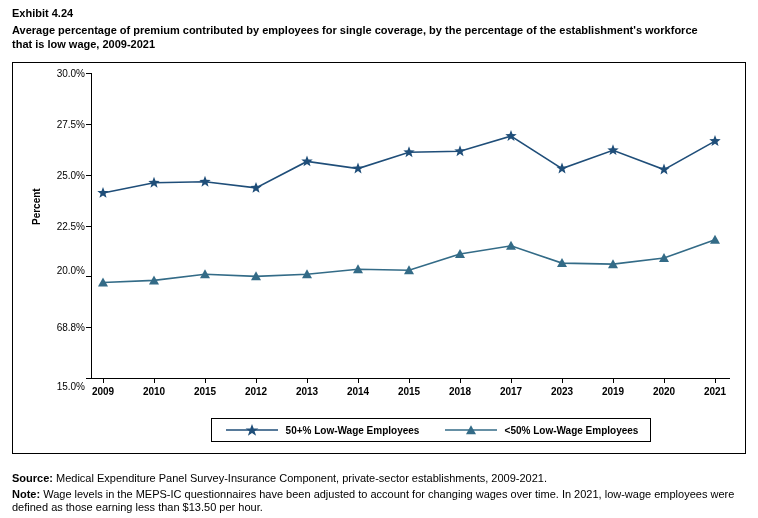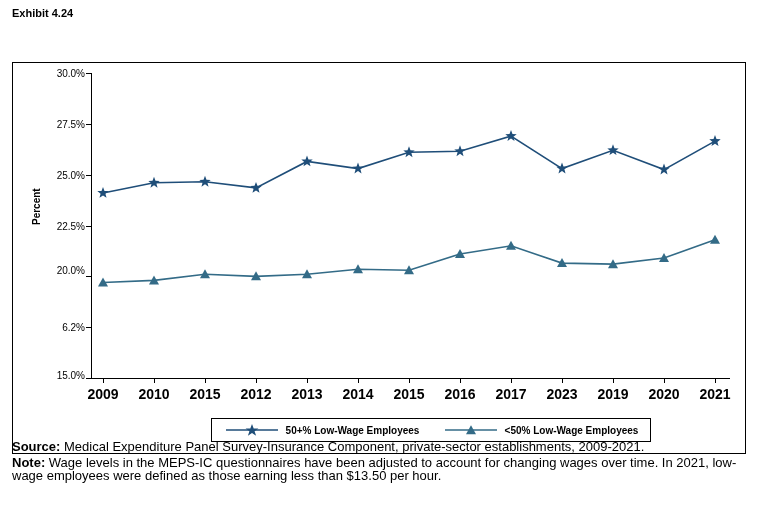--- a/index.html
+++ b/index.html
@@ -92,21 +92,21 @@
     position: absolute;
     top: 305px;
     width: 1px;
     height: 5px;
     background: #000000;
   }
   .xtick-label {
     position: absolute;
     top: 313px;
     transform: translateX(-50%);
-    font-size: 14px;
+    font-size: 10px;
     font-weight: bold;
     white-space: nowrap;
   }
   .y-axis-title {
     position: absolute;
     left: 18px;
     top: 162px;
     font-size: 10px;
     font-weight: bold;
     transform: rotate(-90deg);
@@ -147,51 +147,55 @@
     position: relative;
   }
   .legend-swatch svg {
     position: absolute;
     left: 0;
     top: 0;
   }
   .footnotes {
     position: absolute;
     left: 12px;
-    top: 440px;
+    top: 472px;
     width: 734px;
-    font-size: 13px;
+    font-size: 11px;
     line-height: 13.5px;
   }
   .footnotes .lead {
     font-weight: bold;
   }
   .note-block {
     margin-top: 2px;
   }
 </style>
 </head>
 <body>
 
 <div id="page">
 
   <div class="title-block">
     <div class="exhibit-num">Exhibit 4.24</div>
+    <div class="exhibit-title">
+      <span>Average percentage of premium contributed by employees for single coverage, by the percentage of the</span>
+      <span>establishment's workforce that is low wage, 2009-2021</span>
+    </div>
   </div>
 
   <div class="chart-frame">
     <div class="y-axis-title">Percent</div>
     <div class="axis-line-y"></div>
     <div class="axis-line-x"></div>
 
     <div class="plot">
       <div id="ytick-container">
-          <div class="ytick-label" style="top: 302px;">15.0%</div>
+          <div class="ytick-label" style="top: 313px;">15.0%</div>
           <div class="ytick-mark" style="top: 305px;"></div>
-          <div class="ytick-label" style="top: 254.167px;">6.2%</div>
+          <div class="ytick-label" style="top: 254.167px;">68.8%</div>
           <div class="ytick-mark" style="top: 254.167px;"></div>
           <div class="ytick-label" style="top: 197px;">20.0%</div>
           <div class="ytick-mark" style="top: 203.333px;"></div>
           <div class="ytick-label" style="top: 152.5px; margin-left: 31px;">22.5%</div>
           <div class="ytick-mark" style="top: 152.5px;"></div>
           <div class="ytick-label" style="top: 101.667px;">25.0%</div>
           <div class="ytick-mark" style="top: 101.667px;"></div>
           <div class="ytick-label" style="top: 50.8333px;">27.5%</div>
           <div class="ytick-mark" style="top: 50.8333px;"></div>
           <div class="ytick-label" style="top: 0px;">30.0%</div>
@@ -206,21 +210,21 @@
           <div class="xtick-label" style="left: 114px;">2015</div>
           <div class="xtick-mark" style="left: 165px;"></div>
           <div class="xtick-label" style="left: 165px;">2012</div>
           <div class="xtick-mark" style="left: 216px;"></div>
           <div class="xtick-label" style="left: 216px;">2013</div>
           <div class="xtick-mark" style="left: 267px;"></div>
           <div class="xtick-label" style="left: 267px;">2014</div>
           <div class="xtick-mark" style="left: 318px;"></div>
           <div class="xtick-label" style="left: 318px;">2015</div>
           <div class="xtick-mark" style="left: 369px;"></div>
-          <div class="xtick-label" style="left: 369px;">2016</div>
+          <div class="xtick-label" style="left: 369px;">2018</div>
           <div class="xtick-mark" style="left: 420px;"></div>
           <div class="xtick-label" style="left: 420px;">2017</div>
           <div class="xtick-mark" style="left: 471px;"></div>
           <div class="xtick-label" style="left: 471px;">2023</div>
           <div class="xtick-mark" style="left: 522px;"></div>
           <div class="xtick-label" style="left: 522px;">2019</div>
           <div class="xtick-mark" style="left: 573px;"></div>
           <div class="xtick-label" style="left: 573px;">2020</div>
           <div class="xtick-mark" style="left: 624px;"></div>
           <div class="xtick-label" style="left: 624px;">2021</div>

